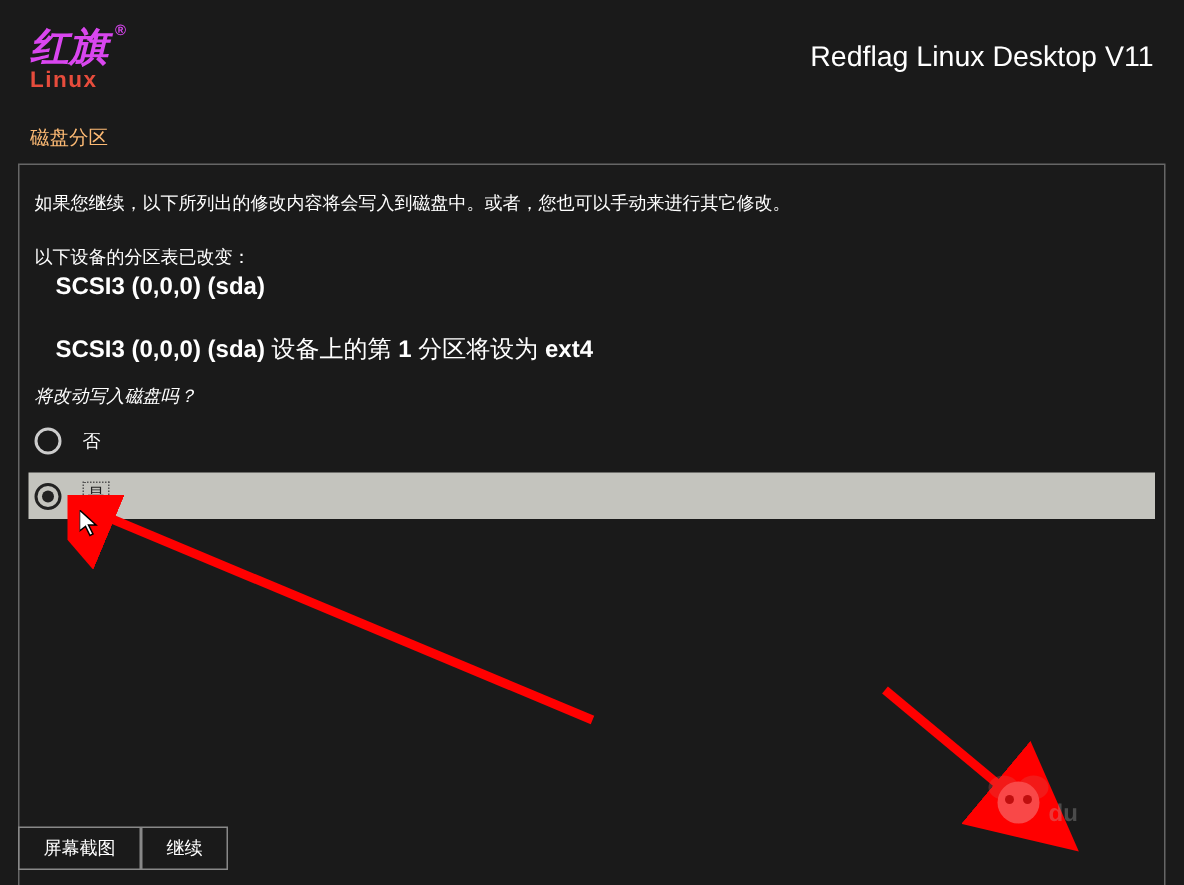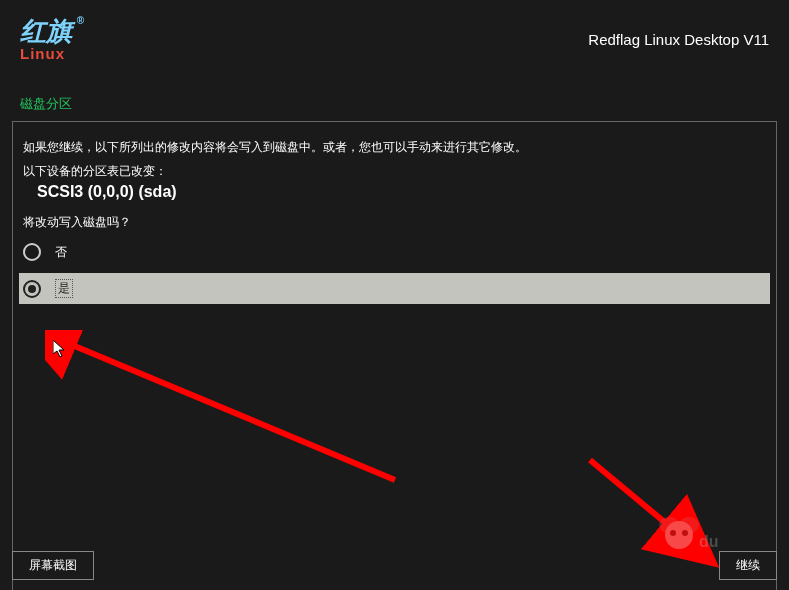--- a/index.html
+++ b/index.html
@@ -22,21 +22,21 @@
       justify-content: space-between;
       align-items: center;
       padding: 0 20px;
     }
     .logo {
       display: flex;
       flex-direction: column;
       line-height: 1;
     }
     .logo-main {
-      color: #7dd3fc;
+      color: #d946ef;
       font-size: 26px;
       font-weight: bold;
       font-style: italic;
       position: relative;
     }
     .logo-main::after {
       content: "®";
       font-size: 10px;
       position: absolute;
       top: -2px;
@@ -45,53 +45,54 @@
     }
     .logo-sub {
       color: #e74c3c;
       font-size: 15px;
       font-weight: bold;
       letter-spacing: 1px;
       margin-top: 2px;
     }
     .title {
       color: #ffffff;
-      font-size: 15px;
+      font-size: 19px;
       font-weight: normal;
     }
     .page-label {
-      color: #22c55e;
+      color: #fdba74;
       font-size: 13px;
       padding: 0 20px;
-      margin-top: 17px;
+      margin-top: 5px;
     }
     .content-area {
       margin: 8px 12px 0 12px;
       border: 1px solid #666;
       height: 546px;
       padding: 16px 6px 6px 6px;
       overflow: hidden;
     }
     .info-text {
       color: #ffffff;
       font-size: 12px;
       line-height: 1.5;
       padding: 0 4px;
     }
     .section {
-      margin-top: 6px;
+      margin-top: 18px;
     }
     .device-item {
       padding-left: 14px;
       font-size: 16px;
     }
     .bold {
       font-weight: bold;
     }
     .confirm-question {
+      font-style: italic;
       font-size: 12px;
       margin-top: 10px;
       padding: 0 4px;
     }
     .radio-row {
       display: flex;
       align-items: center;
       padding: 6px 4px;
       margin-top: 6px;
       cursor: pointer;
@@ -130,21 +131,21 @@
     .radio-row.selected .radio-label {
       border: 1px dotted #555;
       padding: 0 2px;
     }
     .footer {
       position: absolute;
       bottom: 10px;
       left: 0;
       right: 0;
       display: flex;
-      justify-content: space-between;
+      justify-content: flex-start;
       padding: 0 12px;
     }
     .btn {
       background: transparent;
       border: 1px solid #888;
       color: #ffffff;
       font-size: 12px;
       padding: 5px 16px;
       cursor: pointer;
       font-family: inherit;
@@ -190,20 +191,23 @@
 
 <div class="content-area">
   <div class="info-text">如果您继续，以下所列出的修改内容将会写入到磁盘中。或者，您也可以手动来进行其它修改。</div>
 
   <div class="section info-text">
     <div>以下设备的分区表已改变：</div>
     <div class="device-item bold">SCSI3 (0,0,0) (sda)</div>
   </div>
 
   <div class="section info-text">
+    <div class="device-item">
+      <span class="bold">SCSI3 (0,0,0) (sda) </span><span>设备上的第 </span><span class="bold">1 </span><span>分区将设为 </span><span class="bold">ext4</span>
+    </div>
   </div>
 
   <div class="confirm-question">将改动写入磁盘吗？</div>
 
   <div class="radio-row">
     <span class="radio-circle"></span>
     <span class="radio-label">否</span>
   </div>
 
   <div class="radio-row selected">

